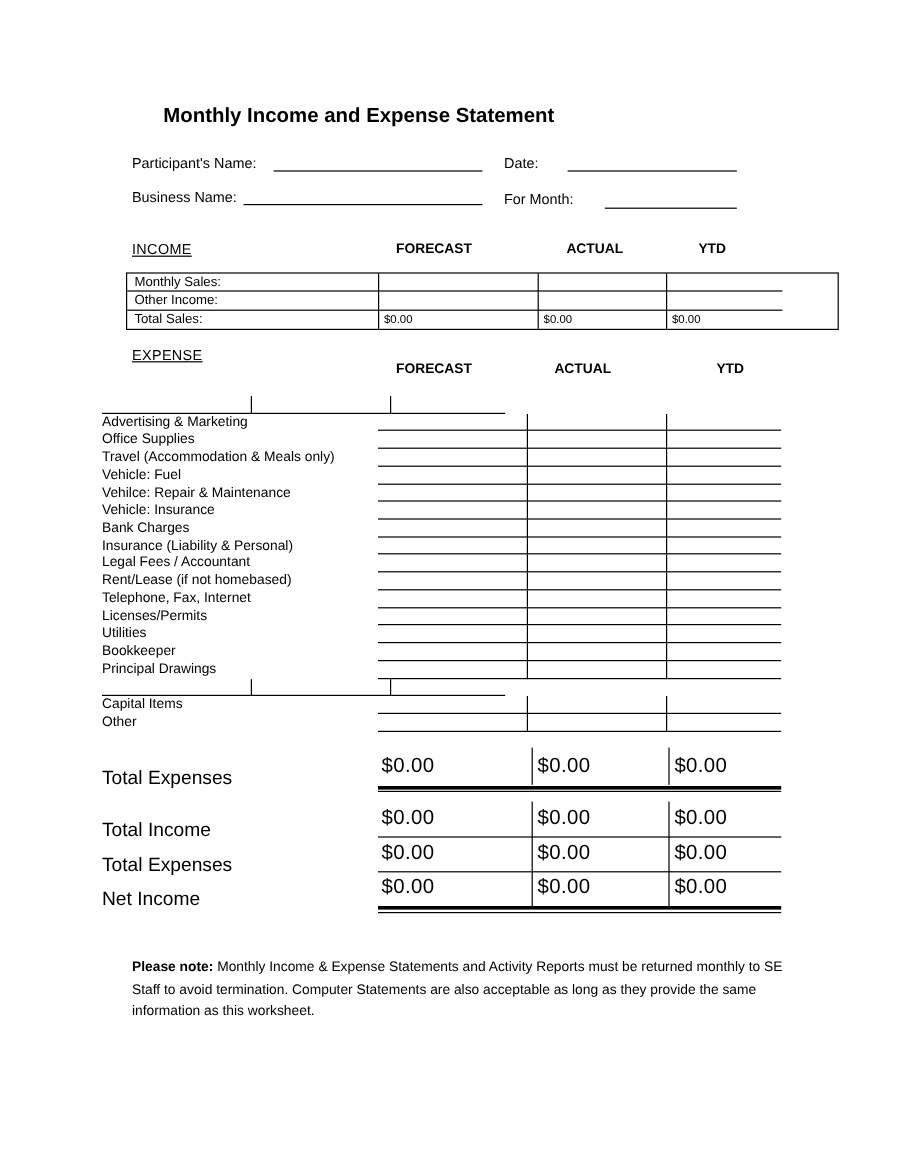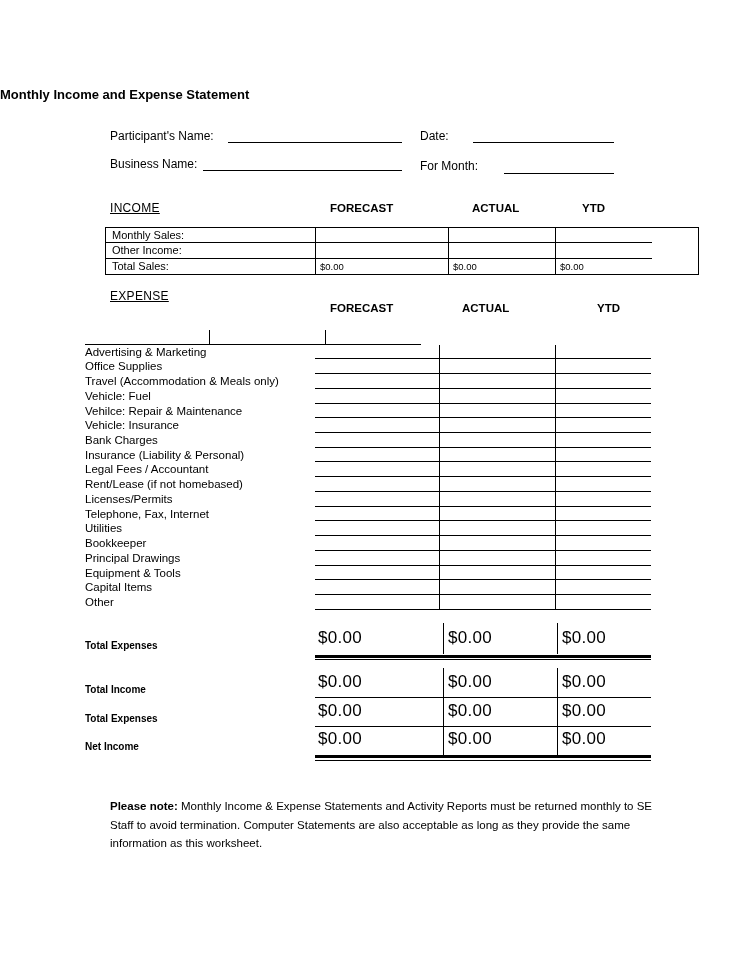--- a/index.html
+++ b/index.html
@@ -1,39 +1,39 @@
 <!DOCTYPE html>
 <html><head>
 <meta charset="utf-8">
 <style>
   html,body{margin:0;padding:0;background:#ffffff}
   .page{position:relative;width:750px;height:970px;background:#fff;color:#000;
         font-family:"Liberation Sans",sans-serif;overflow:hidden}
   .abs{position:absolute}
-  .title{top:87px;left:0;width:598px;text-align:left;font-weight:bold;font-size:13px}
+  .title{top:87px;left:0;width:598px;text-align:center;font-weight:bold;font-size:17px}
   .flabel{font-size:12px;white-space:nowrap}
   .fline{border-top:1px solid #000;height:0}
   .sechead{font-size:12px;font-weight:normal;text-decoration:underline;letter-spacing:.3px}
   .colhead{font-size:11.5px;font-weight:bold}
   .inc-table{left:105px;top:227px;width:594px;border:1px solid #000;display:grid;
              grid-template-columns:210px 133px 107px 96px;box-sizing:border-box;background:#fff}
   .inc-cell{height:15.4px;line-height:15.4px;border-right:1px solid #000;border-bottom:1px solid #000;
             box-sizing:border-box;overflow:hidden;white-space:nowrap}
   .inc-cell.lastcol{border-right:none}
   .inc-cell.lastrow{border-bottom:none}
   .inc-label{font-size:11px;padding-left:6px}
   .inc-val{font-size:9.5px;padding-left:4px}
   .xgrid{left:85px;top:330px;width:566px}
   .xrow{display:flex;height:14.72px}
   .xlabel{width:230px;font-size:11.5px;line-height:14.7px;white-space:nowrap;overflow:hidden}
   .xc{border-bottom:1px solid #000;box-sizing:border-box}
   .xc1{width:125px;border-right:1px solid #000}
   .xc2{width:116px;border-right:1px solid #000}
   .xc3{width:95px}
-  .sumlabel{font-size:10px;font-weight:bold;white-space:nowrap}
+  .sumlabel{font-size:16px;font-weight:normal;white-space:nowrap}
   .bigrow{left:0;width:750px;height:26px}
   .bv{position:absolute;font-size:17px;letter-spacing:.3px}
   .bv1{left:318px}.bv2{left:448px}.bv3{left:562px}
   .vsep{width:1px;background:#000}
   .hline{left:315px;width:336px;height:1px;background:#000}
   .hthick{left:315px;width:336px;height:2.5px;background:#000}
   .footer{left:110px;top:797px;width:545px;font-size:11.5px;line-height:18.5px}
   .footer b{font-weight:bold}
 </style>
 </head>
@@ -140,51 +140,50 @@
         <div class="xc xc2"></div>
         <div class="xc xc3"></div>
       </div>
     <div class="xrow">
         <div class="xlabel">Rent/Lease (if not homebased)</div>
         <div class="xc xc1"></div>
         <div class="xc xc2"></div>
         <div class="xc xc3"></div>
       </div>
     <div class="xrow">
+        <div class="xlabel">Telephone, Fax, Internet</div>
+        <div class="xc xc1"></div>
+        <div class="xc xc2"></div>
+        <div class="xc xc3"></div>
+      </div>
+    <div class="xrow">
         <div class="xlabel">Licenses/Permits</div>
         <div class="xc xc1"></div>
         <div class="xc xc2"></div>
         <div class="xc xc3"></div>
       </div>
     <div class="xrow">
-        <div class="xlabel">Telephone, Fax, Internet</div>
-        <div class="xc xc1"></div>
-        <div class="xc xc2"></div>
-        <div class="xc xc3"></div>
-      </div>
-    <div class="xrow">
         <div class="xlabel">Utilities</div>
         <div class="xc xc1"></div>
         <div class="xc xc2"></div>
         <div class="xc xc3"></div>
       </div>
     <div class="xrow">
         <div class="xlabel">Bookkeeper</div>
         <div class="xc xc1"></div>
         <div class="xc xc2"></div>
         <div class="xc xc3"></div>
       </div>
     <div class="xrow">
         <div class="xlabel">Principal Drawings</div>
         <div class="xc xc1"></div>
         <div class="xc xc2"></div>
         <div class="xc xc3"></div>
       </div>
     <div class="xrow">
-        <div class="xlabel">Equipment &amp; Tools</div>
         <div class="xc xc1"></div>
         <div class="xc xc2"></div>
         <div class="xc xc3"></div>
       </div>
     <div class="xrow">
         <div class="xlabel">Capital Items</div>
         <div class="xc xc1"></div>
         <div class="xc xc2"></div>
         <div class="xc xc3"></div>
       </div>

